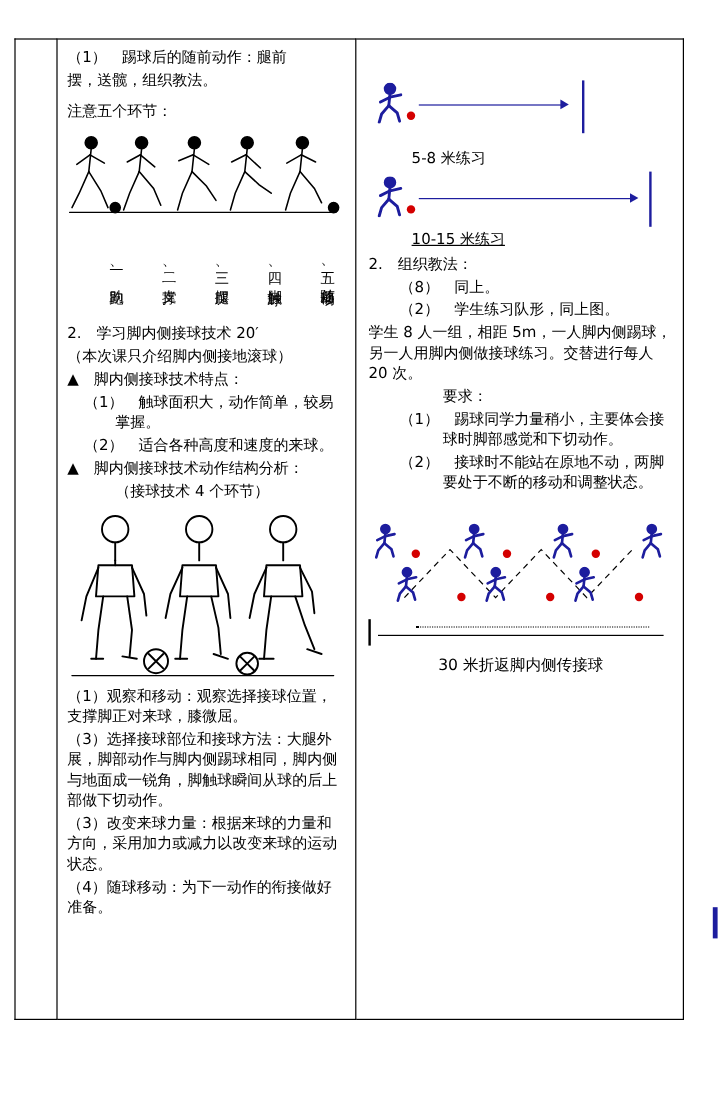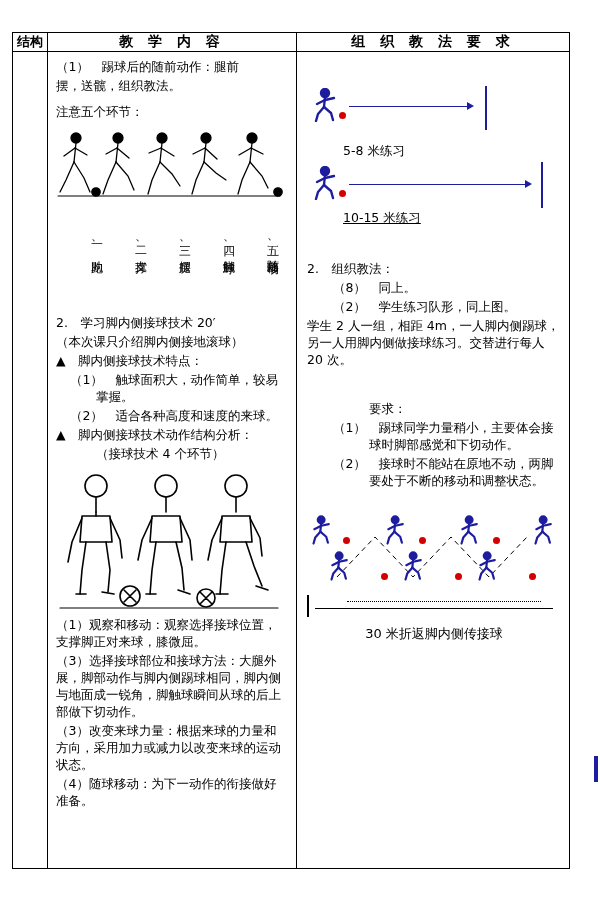--- a/index.html
+++ b/index.html
@@ -53,21 +53,21 @@
     line-height: 17px;
     padding: 6px 8px 10px 8px;
     min-height: 800px;
   }
   .cell-body.org { padding-left: 10px; }
   p.t { margin: 0 0 2px 0; }
   p.indent2 { margin: 0 0 2px 0; padding-left: 40px; text-indent: 0; }
   p.hang { margin: 0 0 2px 0; padding-left: 40px; text-indent: -26px; }
   p.hang-org { margin: 0 0 2px 0; padding-left: 62px; text-indent: -36px; }
   p.gap { margin-top: 9px; }
-  p.gap2 { margin-top: 32px; }
+  p.gap2 { margin-top: 2px; }
 
   
   .figwrap {
     margin: 8px 0 6px 0;
     text-align: left;
   }
   svg { display: block; }
 
   .seq-labels {
     display: flex;
@@ -151,25 +151,20 @@
     height: 26px;
     background: #1d1d9e;
   }
 </style>
 </head>
 <body>
 
 <div class="page">
   <table class="lesson">
     <tbody>
-        <tr>
-      <th class="col-struct head-struct">结构</th>
-      <th class="col-content head-center">教 学 内 容</th>
-      <th class="col-org head-center">组 织 教 法 要 求</th>
-    </tr>
     <tr>
 
       <td class="col-struct">
         <div class="cell-body" style="padding:0;">&nbsp;</div>
       </td>
 
       <td class="col-content">
         <div class="cell-body">
           <p class="t">（1）　踢球后的随前动作：腿前</p>
           <p class="t">摆，送髋，组织教法。</p>
@@ -325,21 +320,21 @@
             <span class="dot" style="left:32px; top:28px;"></span>
             <div class="arrowline" style="left:42px; top:22px; width:180px;"></div>
             <div class="arrowhead" style="left:218px; top:18px;"></div>
             <div class="vbar" style="left:234px; top:0px; height:46px;"></div>
             <div class="caption" style="position:absolute; left:0; top:46px;text-decoration:underline;">10-15 米练习</div>
           </div>
 
           <p class="t gap2">2.　组织教法：</p>
           <p class="hang-org">（8）　同上。</p>
           <p class="hang-org">（2）　学生练习队形，同上图。</p>
-          <p class="t">学生 2 人一组，相距 4m，一人脚内侧踢球，另一人用脚内侧做接球练习。交替进行每人 20 次。</p>
+          <p class="t">学生 8 人一组，相距 5m，一人脚内侧踢球，另一人用脚内侧做接球练习。交替进行每人 20 次。</p>
 
           <p class="t gap2" style="padding-left:62px;">要求：</p>
           <p class="hang-org">（1）　踢球同学力量稍小，主要体会接球时脚部感觉和下切动作。</p>
           <p class="hang-org">（2）　接球时不能站在原地不动，两脚要处于不断的移动和调整状态。</p>
 
           <div class="zigzag" style="margin-top:26px;">
 
             <svg width="252" height="60" viewBox="0 0 252 60" style="position:absolute; left:6px; top:16px;">
               <g stroke="#000" stroke-width="1" fill="none" stroke-dasharray="5 4">
                 <path d="M24 46 L62 6 L100 46 L138 6 L176 46 L214 6"></path>

